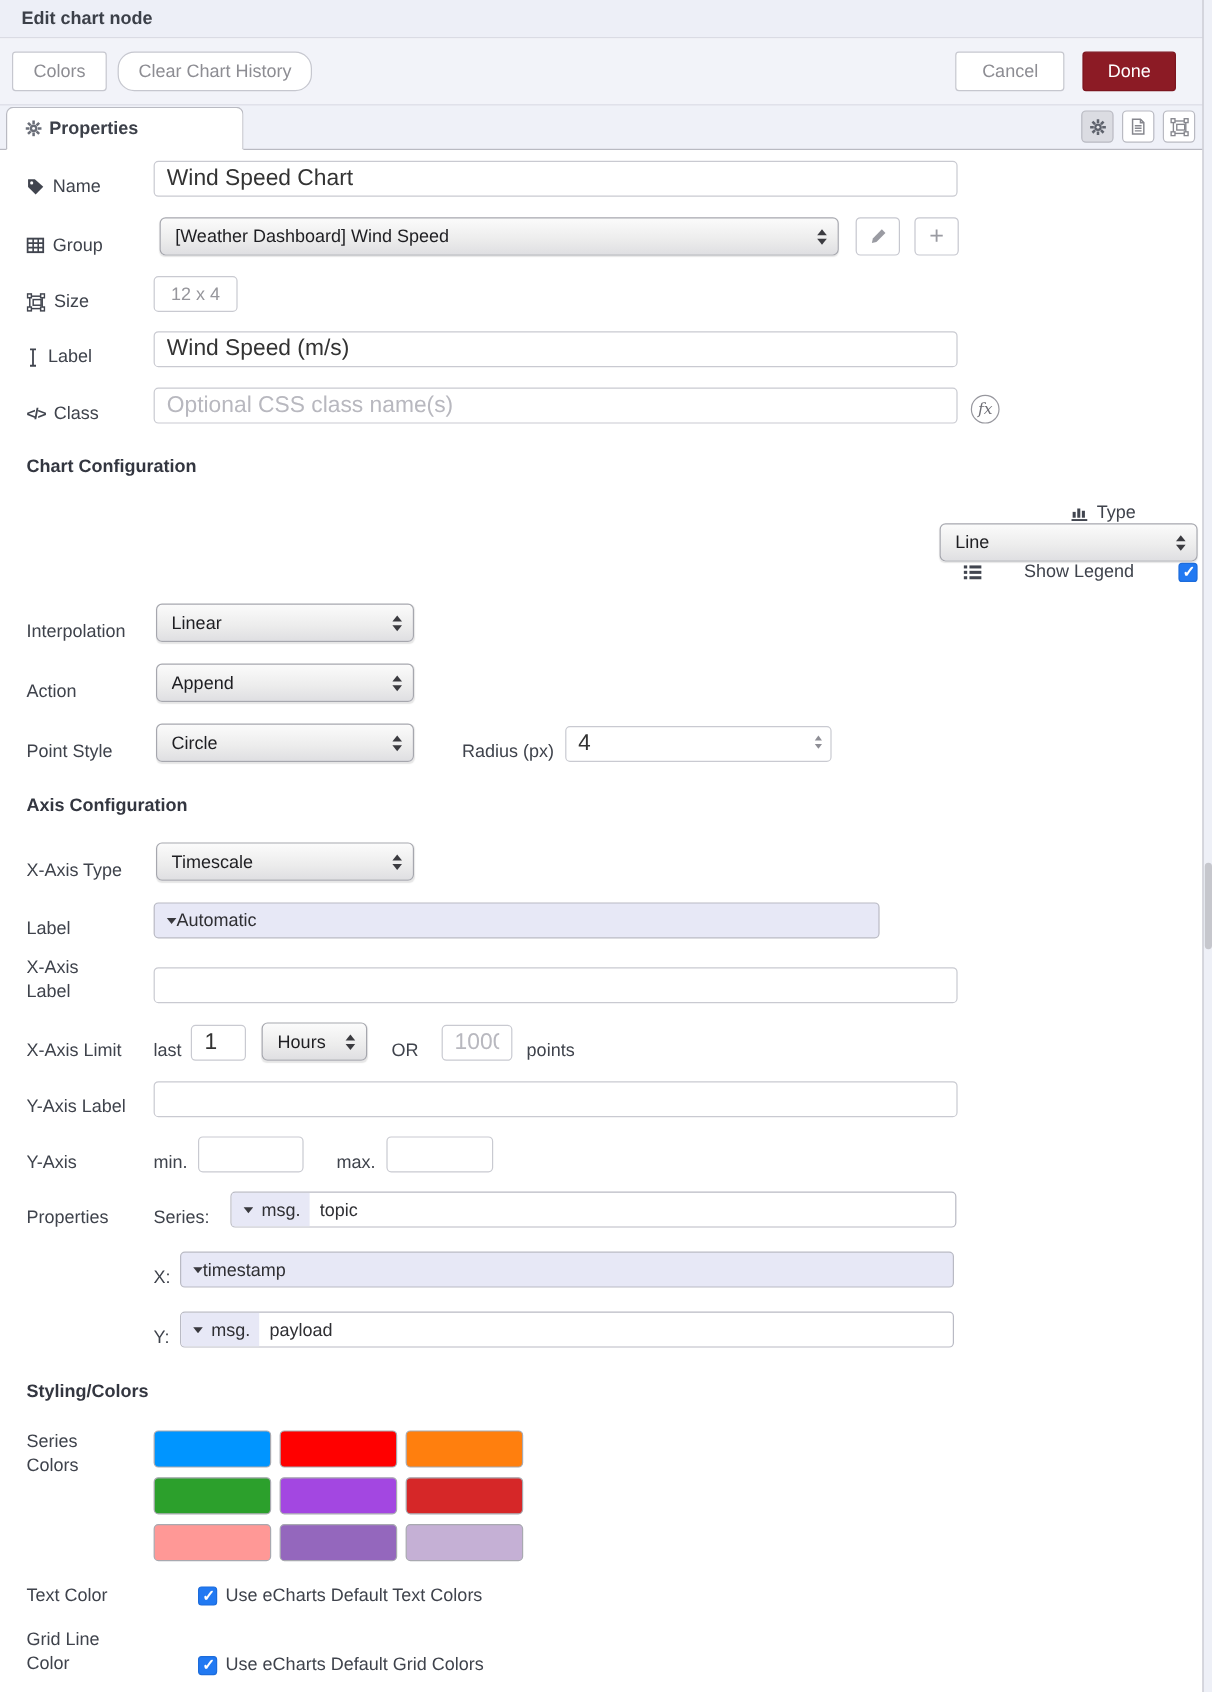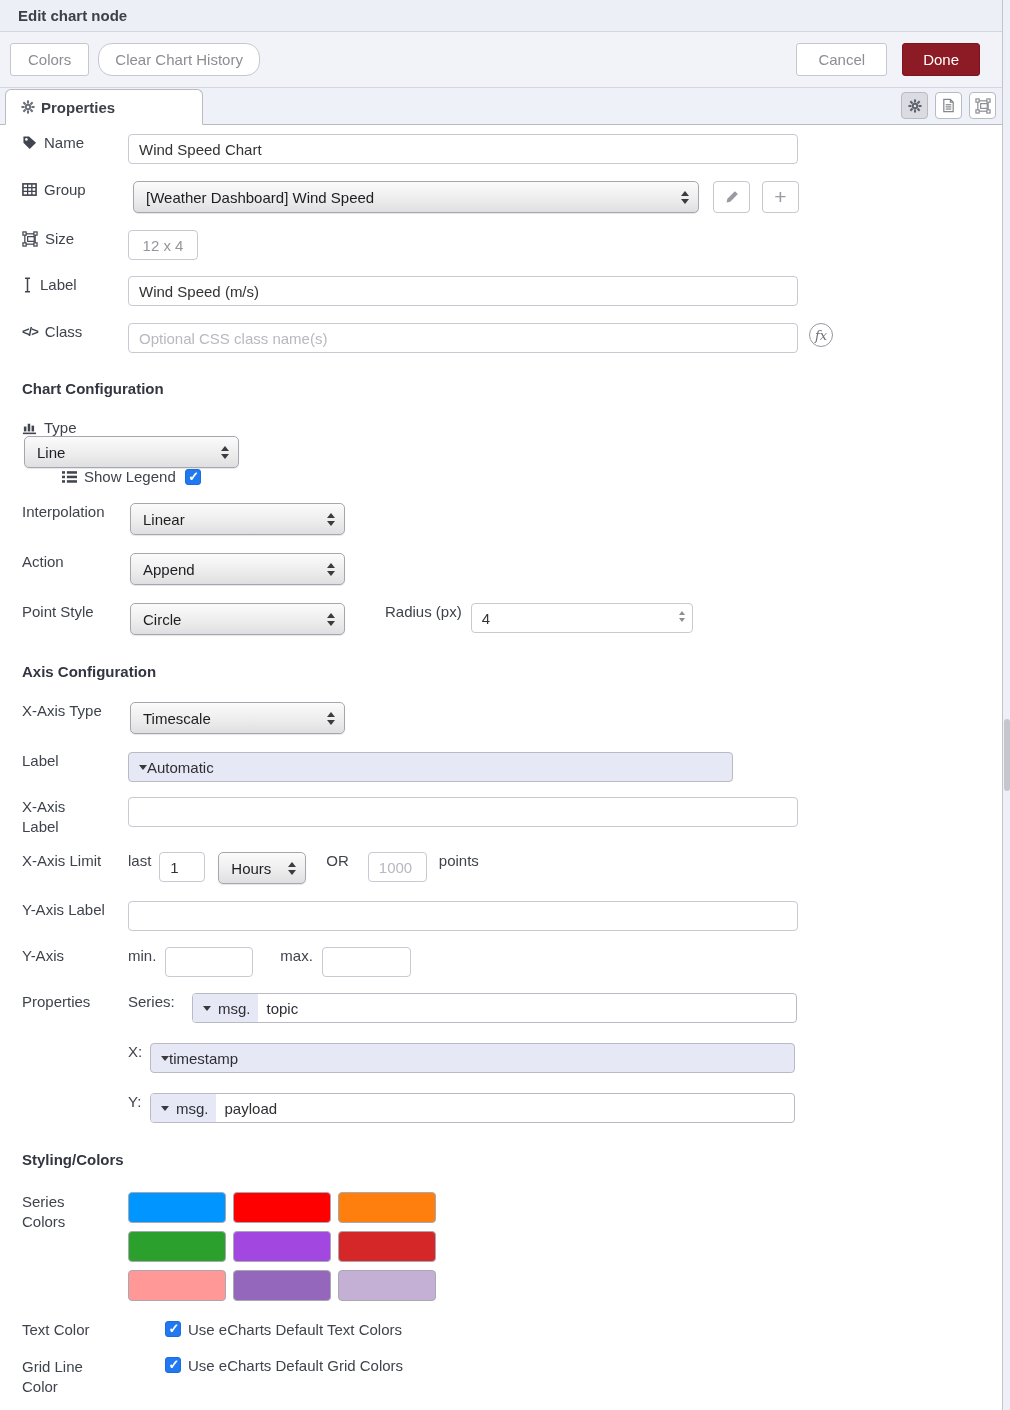--- a/index.html
+++ b/index.html
@@ -40,29 +40,29 @@
     font-weight:bold; color:#3c4049;
   }
   .tab-icons { position:absolute; right:14px; top:4px; display:flex; gap:7px; }
   .icon-btn {
     width:27px; height:27px; border:1px solid #b9bac2; border-radius:4px;
     background:#fff; display:flex; align-items:center; justify-content:center; cursor:pointer;
   }
   .icon-btn.active { background:#dbdce2; }
   
   .content { padding-top:9px; }
-  .row { display:flex; align-items:flex-start; margin:0 12px 17px 22px; }
+  .row { display:flex; align-items:flex-end; margin:0 12px 17px 22px; }
   .lbl { width:106px; flex:none; display:flex; align-items:center; gap:7px; color:#3f434c; }
   .lbl .narrow { display:inline-block; width:64px; line-height:1.3; }
   .sect {
     margin:27px 0 22px 22px; font-weight:bold; font-size:15px; color:#333640;
   }
   input.txt {
     height:30px; border:1px solid #c9cad1; border-radius:4px; padding:0 10px;
-    font-size:15px; color:#333; font-family:"Liberation Sans",sans-serif; background:#fff;
+    font-size:19px; color:#333; font-family:"Liberation Sans",sans-serif; background:#fff;
   }
   input.txt::placeholder { color:#b8b8bf; }
   .wide { width:670px; }
   
   .selectbox {
     height:32px; border:1px solid #a6a7ae; border-radius:5px;
     background:linear-gradient(#fbfbfb,#ececec 60%,#dfdfe2);
     box-shadow:0 1px 1px rgba(0,0,0,.10);
     display:flex; align-items:center; padding:0 9px 0 12px; color:#1e1e22; cursor:pointer;
   }
@@ -308,21 +308,21 @@
       </span>
       <span>Type</span>
     </div>
     <div class="selectbox sel-215" style="margin-left:2px;">
       <span class="sel-text">Line</span>
       <span class="arrows">
           <span class="tri-up"></span>
           <span class="tri-dn"></span>
         </span>
     </div>
-    <div style="display:flex;align-items:center;margin-left:40px;">
+    <div style="display:flex;align-items:center;margin-left:40px;gap:28px;">
       <span style="margin-right:7px;">
         <svg width="15" height="14" viewBox="0 0 16 14" fill="#41454f">
           <rect x="0" y="0.8" width="3.2" height="2.7"></rect>
             <rect x="5.2" y="0.8" width="10.8" height="2.7"></rect>
           <rect x="0" y="5.6" width="3.2" height="2.7"></rect>
             <rect x="5.2" y="5.6" width="10.8" height="2.7"></rect>
           <rect x="0" y="10.4" width="3.2" height="2.7"></rect>
             <rect x="5.2" y="10.4" width="10.8" height="2.7"></rect>
         </svg>
       </span>

